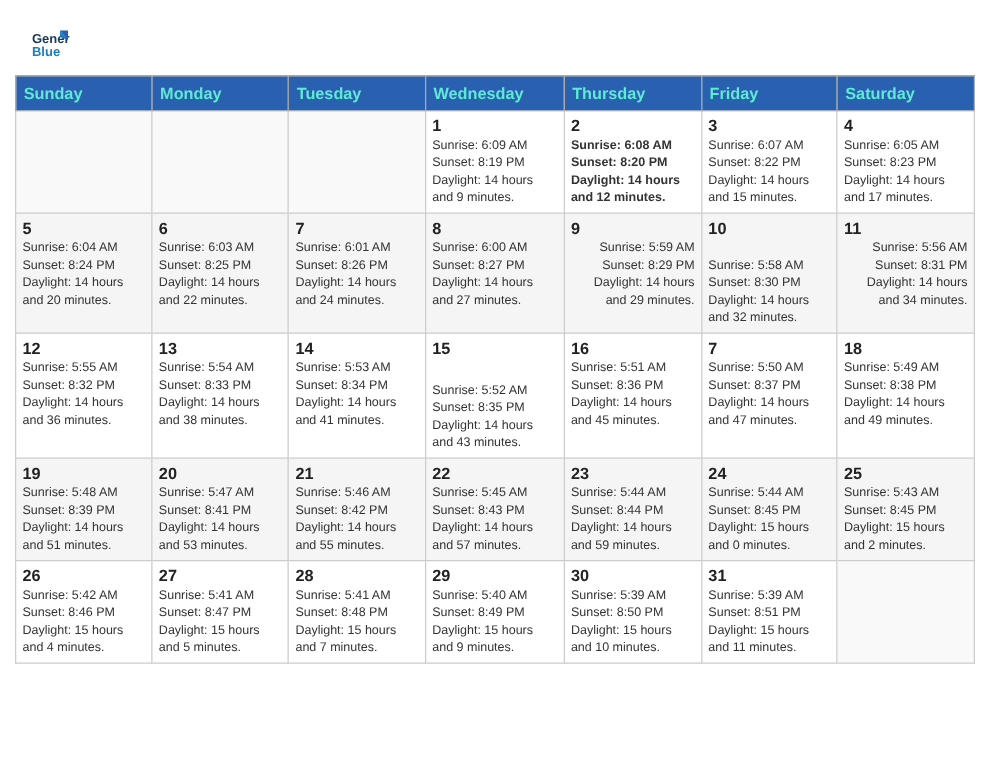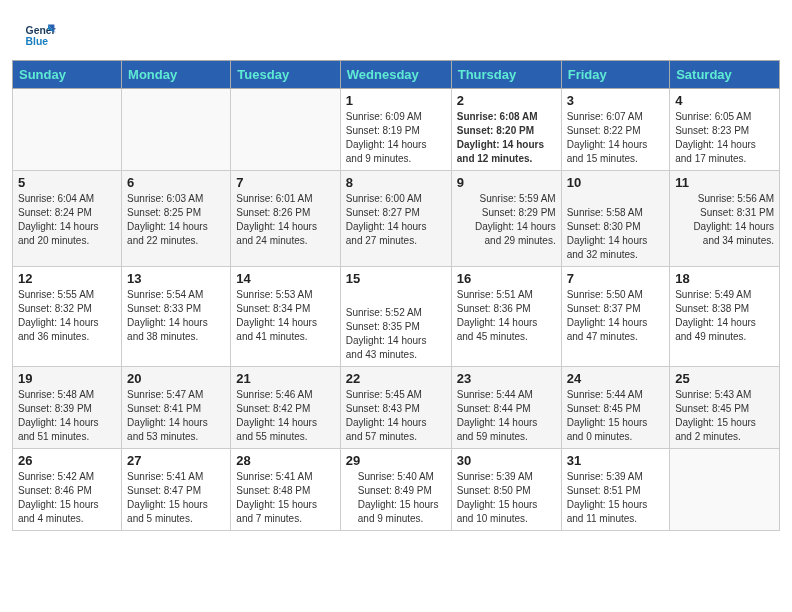--- a/index.html
+++ b/index.html
@@ -315,21 +315,21 @@
           </td>
           <td>
             <div class="day-num">28</div>
             <div class="day-info" style="white-space: pre-line;">Sunrise: 5:41 AM
 Sunset: 8:48 PM
 Daylight: 15 hours
 and 7 minutes.</div>
           </td>
           <td>
             <div class="day-num">29</div>
-            <div class="day-info" style="white-space: pre-line; margin-left: 12px;">Sunrise: 5:40 AM
+            <div class="day-info" style="white-space: pre-line;">Sunrise: 5:40 AM
 Sunset: 8:49 PM
 Daylight: 15 hours
 and 9 minutes.</div>
           </td>
           <td>
             <div class="day-num">30</div>
             <div class="day-info" style="white-space: pre-line;">Sunrise: 5:39 AM
 Sunset: 8:50 PM
 Daylight: 15 hours
 and 10 minutes.</div>

